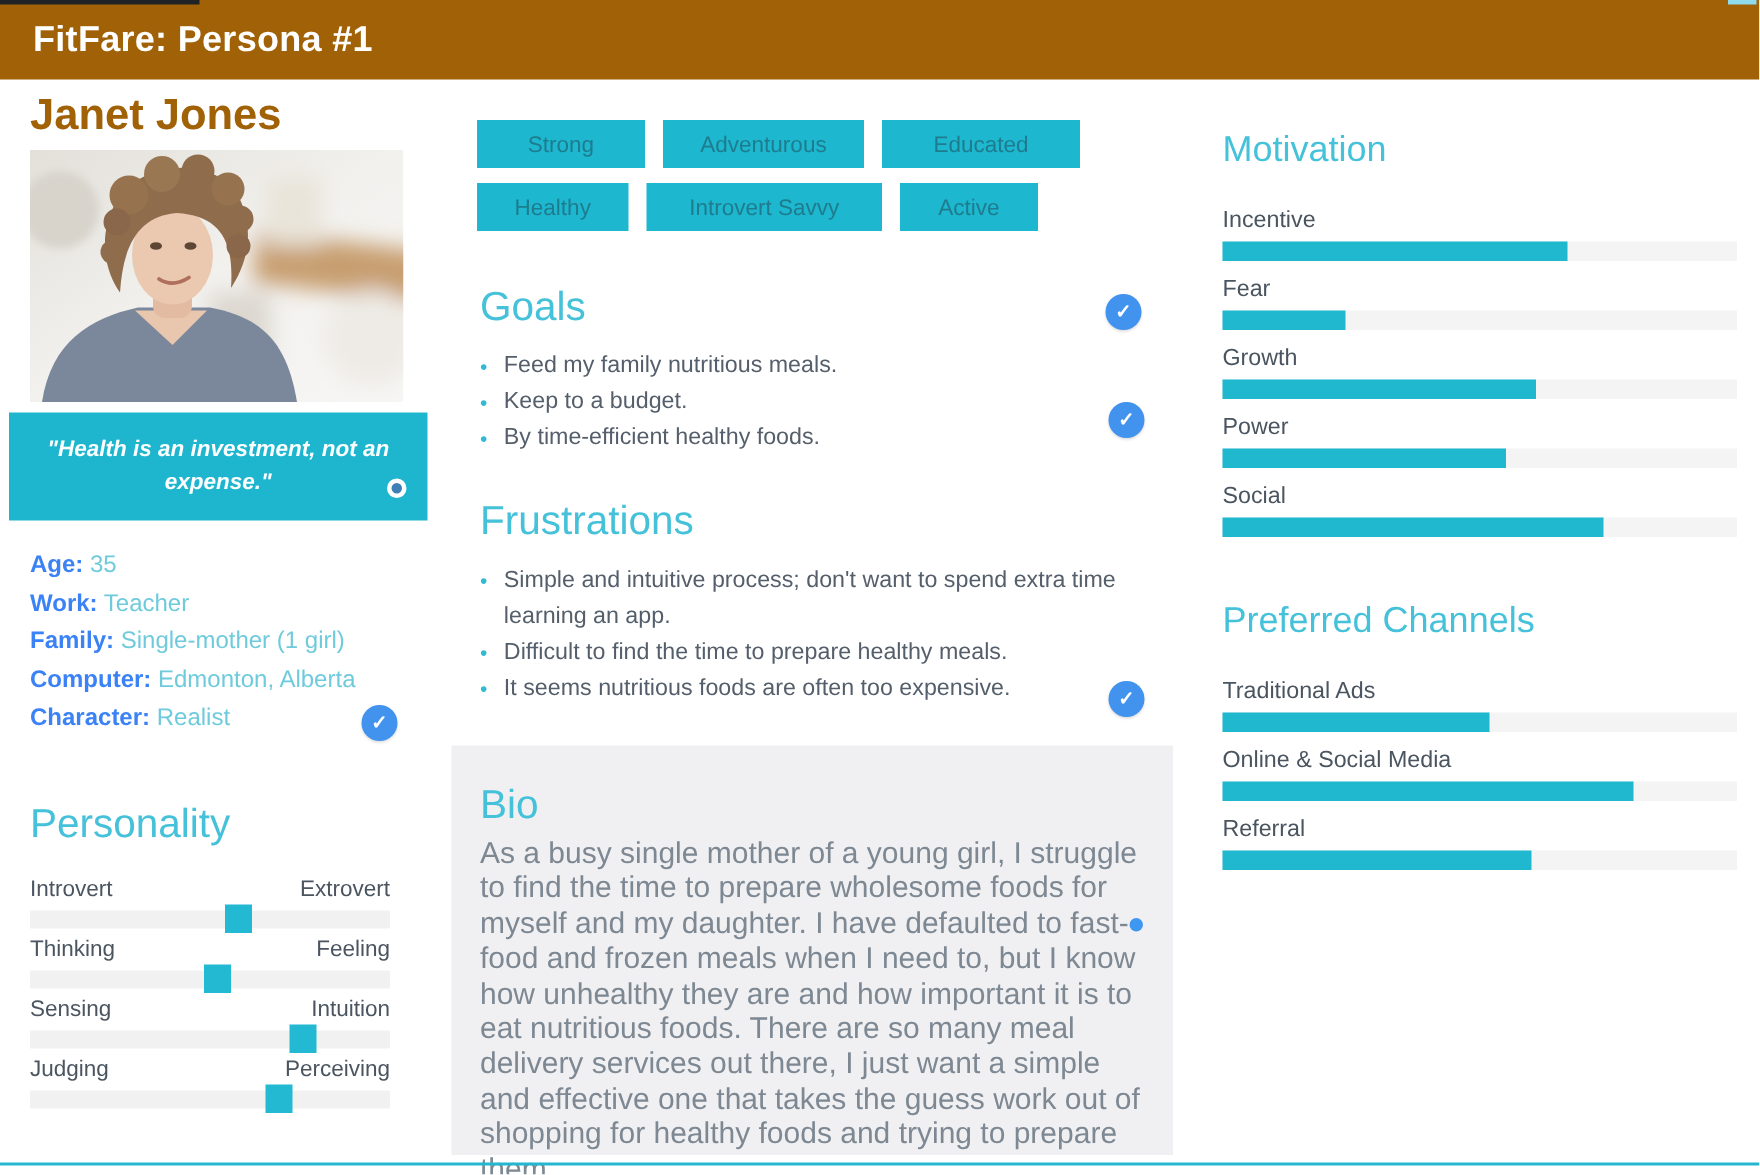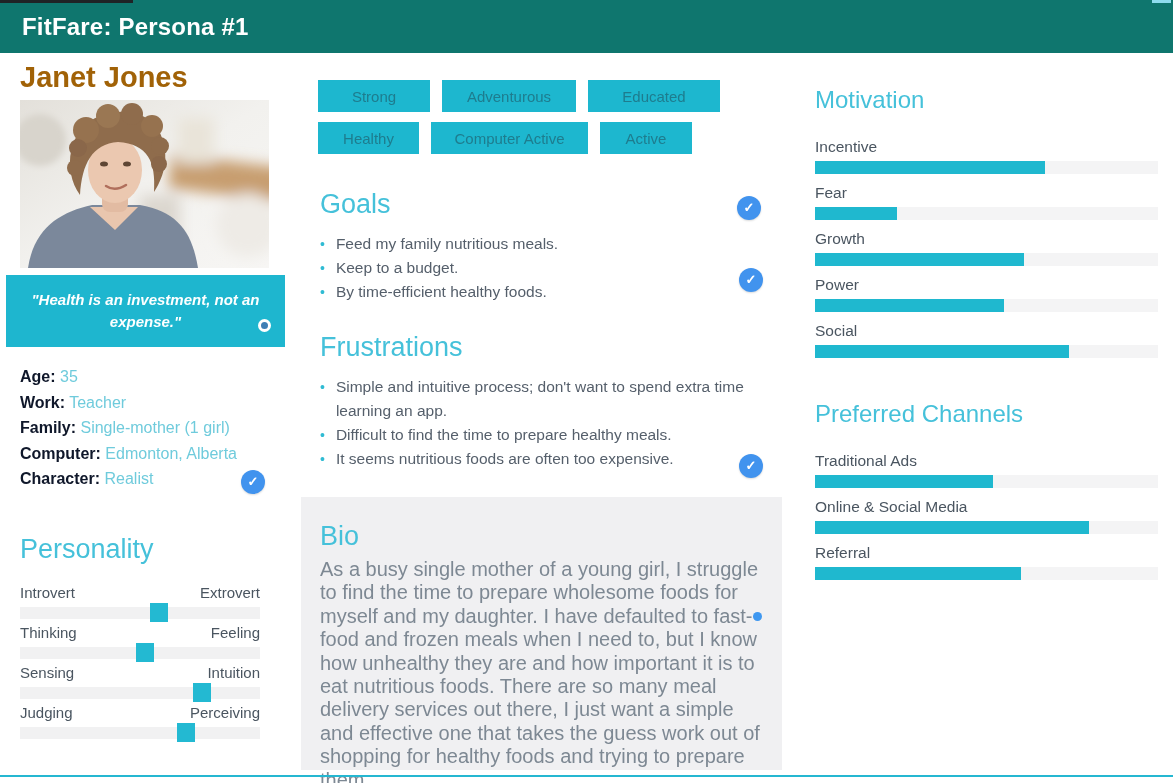--- a/index.html
+++ b/index.html
@@ -1,37 +1,37 @@
 <!DOCTYPE html>
 <html><head>
 <meta charset="utf-8">
 <style>
   * { margin:0; padding:0; box-sizing:border-box; }
   html,body { background:#ffffff; }
   body { font-family:"Liberation Sans", sans-serif; }
   .page { position:relative; width:1173px; height:783px; background:#fff; overflow:hidden; }
 
   
-  .header { position:absolute; left:0; top:0; width:100%; height:53px; background:#0f766e; }
+  .header { position:absolute; left:0; top:0; width:100%; height:53px; background:#a16207; }
   .header h1 { color:#ffffff; font-size:24px; font-weight:bold; line-height:53px; padding-left:22px; letter-spacing:.2px; }
   .artifact-dark { position:absolute; left:0; top:0; width:133px; height:3px; background:#1f2326; }
   .artifact-light { position:absolute; right:2px; top:0; width:19px; height:3px; background:#8edcee; }
 
   
   .persona-name { position:absolute; left:20px; top:61px; font-size:29px; font-weight:600; color:#a16207; }
   .photo { position:absolute; left:20px; top:100px; width:249px; height:168px; overflow:hidden; }
   .photo svg { display:block; }
 
   .quote-box { position:absolute; left:6px; top:275px; width:279px; height:72px; background:#1eb6cf; text-align:center; padding:14px 24px 0; }
   .quote-box .quote-text { color:#fdffff; font-size:15px; font-style:italic; line-height:22px; font-weight:600; }
   .quote-ring { position:absolute; right:14px; bottom:15px; width:13px; height:13px; border:3px solid #ffffff; border-radius:50%; background:#3f7fb5; }
 
   .details { position:absolute; left:20px; top:364px; font-size:16px; }
   .details .row { line-height:25.5px; }
-  .details .lbl { color:#0f172a; font-weight:bold; }
+  .details .lbl { color:#3b82f6; font-weight:bold; }
   .details .val { color:#6fcbdc; }
 
   .check-circle { position:absolute; width:24px; height:24px; border-radius:50%; background:#4193ee; color:#fff; font-size:13px; font-weight:bold; text-align:center; line-height:24px; box-shadow:0 1px 2px rgba(0,0,0,.15); }
   .dot-blue { position:absolute; left:753px; top:612px; width:9px; height:9px; border-radius:50%; background:#3e97f0; }
 
   .personality { position:absolute; left:20px; top:533px; width:240px; }
   .section-title { color:#45c1da; font-size:27px; font-weight:300; line-height:32px; }
   .personality .section-title { margin-bottom:18px; }
   .slider { margin-bottom:4px; }
   .slider .labels { display:flex; justify-content:space-between; font-size:15px; color:#4a5560; line-height:20px; }
@@ -180,21 +180,21 @@
   </div>
 
   <div class="tags">
     <div class="tag-row">
       <div class="tag" style="width:112px">Strong</div>
       <div class="tag" style="width:134px">Adventurous</div>
       <div class="tag" style="width:132px">Educated</div>
     </div>
     <div class="tag-row">
       <div class="tag" style="width:101px">Healthy</div>
-      <div class="tag" style="width:157px">Computer Active</div>
+      <div class="tag" style="width:157px">Introvert Savvy</div>
       <div class="tag" style="width:92px">Active</div>
     </div>
   </div>
 
   <div class="goals">
     <div class="section-title list-title">Goals</div>
     <div class="bullet-item">
         <span class="bullet">•</span>
         <span>Feed my family nutritious meals.</span>
       </div>

